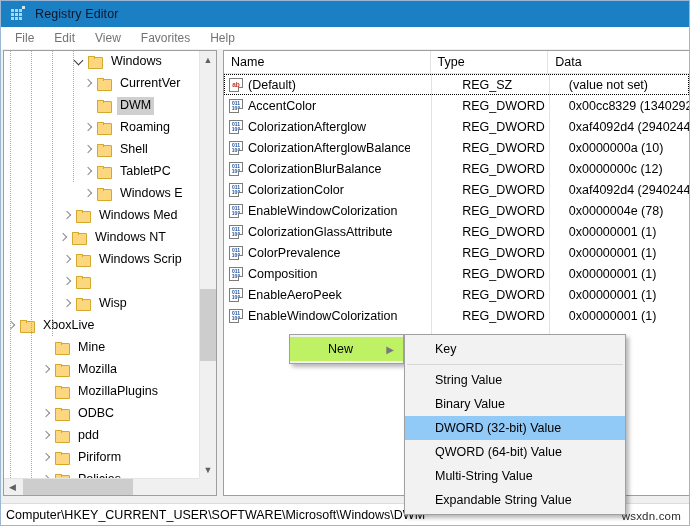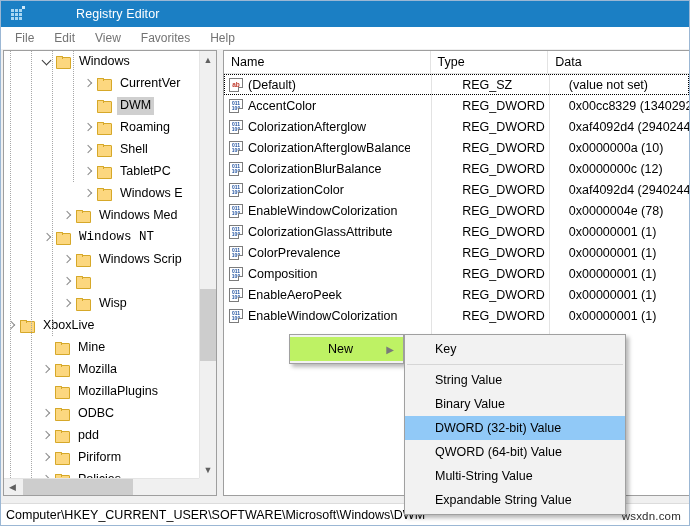--- a/index.html
+++ b/index.html
@@ -35,24 +35,23 @@
     box-sizing: border-box;
   }
   .title-icon {
     width: 16px;
     height: 16px;
     position: relative;
     margin-right: 9px;
     flex: none;
   }
   .title-text {
-    color: #ffffff;
+    color: #0f172a;
     font-size: 12.5px;
     letter-spacing: 0.1px;
-    margin-left: 41px;
   }
 
   
   .menubar {
     position: absolute;
     left: 0; top: 26px;
     width: 100%;
     height: 22px;
     background: #ffffff;
     display: flex;
@@ -427,21 +426,21 @@
   <div class="menubar">
     <div class="menubar-item">File</div>
     <div class="menubar-item">Edit</div>
     <div class="menubar-item">View</div>
     <div class="menubar-item">Favorites</div>
     <div class="menubar-item">Help</div>
   </div>
 
   <div class="tree-panel">
     <div class="tree-inner" id="tree-inner">
-        <div class="tree-row" style="padding-left: 36px;">
+        <div class="tree-row" style="padding-left: 68px;">
           <div class="tw-expander open"></div>
           <div class="folder"></div>
           <span class="tree-label">Windows</span>
         </div>
         <div class="tree-row" style="padding-left: 77px;">
           <div class="tw-expander has"></div>
           <div class="folder"></div>
           <span class="tree-label">CurrentVer</span>
         </div>
         <div class="tree-row selected" style="padding-left: 77px;">
@@ -467,21 +466,21 @@
         <div class="tree-row" style="padding-left: 77px;">
           <div class="tw-expander has"></div>
           <div class="folder"></div>
           <span class="tree-label">Windows E</span>
         </div>
         <div class="tree-row" style="padding-left: 56px;">
           <div class="tw-expander has"></div>
           <div class="folder"></div>
           <span class="tree-label">Windows Med</span>
         </div>
-        <div class="tree-row" style="padding-left: 36px; font-family: Liberation Mono, monospace;">
+        <div class="tree-row" style="padding-left: 52px;">
           <div class="tw-expander has"></div>
           <div class="folder"></div>
           <span class="tree-label">Windows NT</span>
         </div>
         <div class="tree-row" style="padding-left: 56px;">
           <div class="tw-expander has"></div>
           <div class="folder"></div>
           <span class="tree-label">Windows Scrip</span>
         </div>
         <div class="tree-row" style="padding-left: 56px;">

